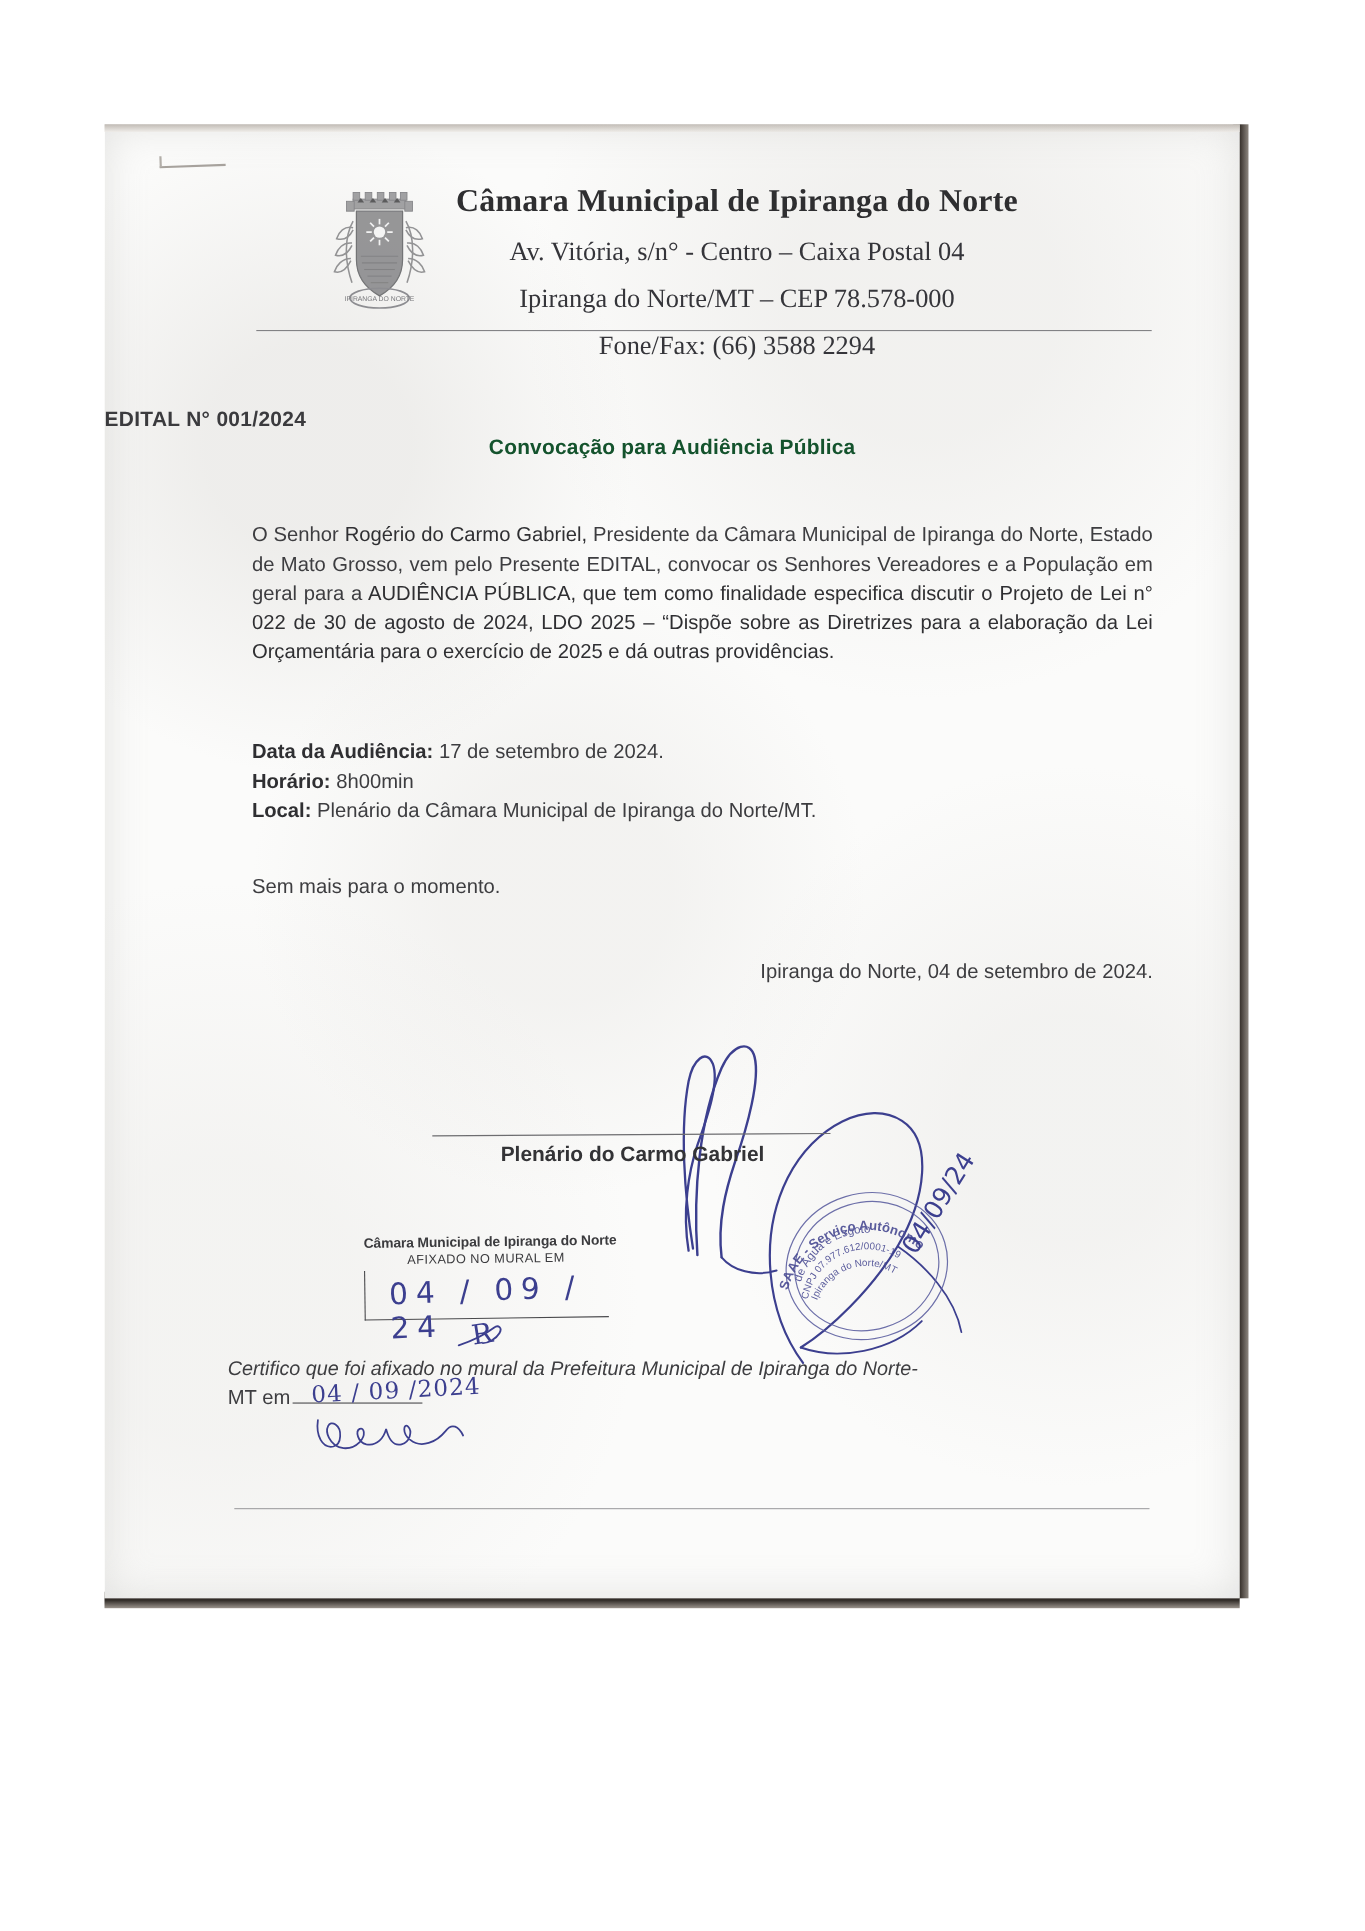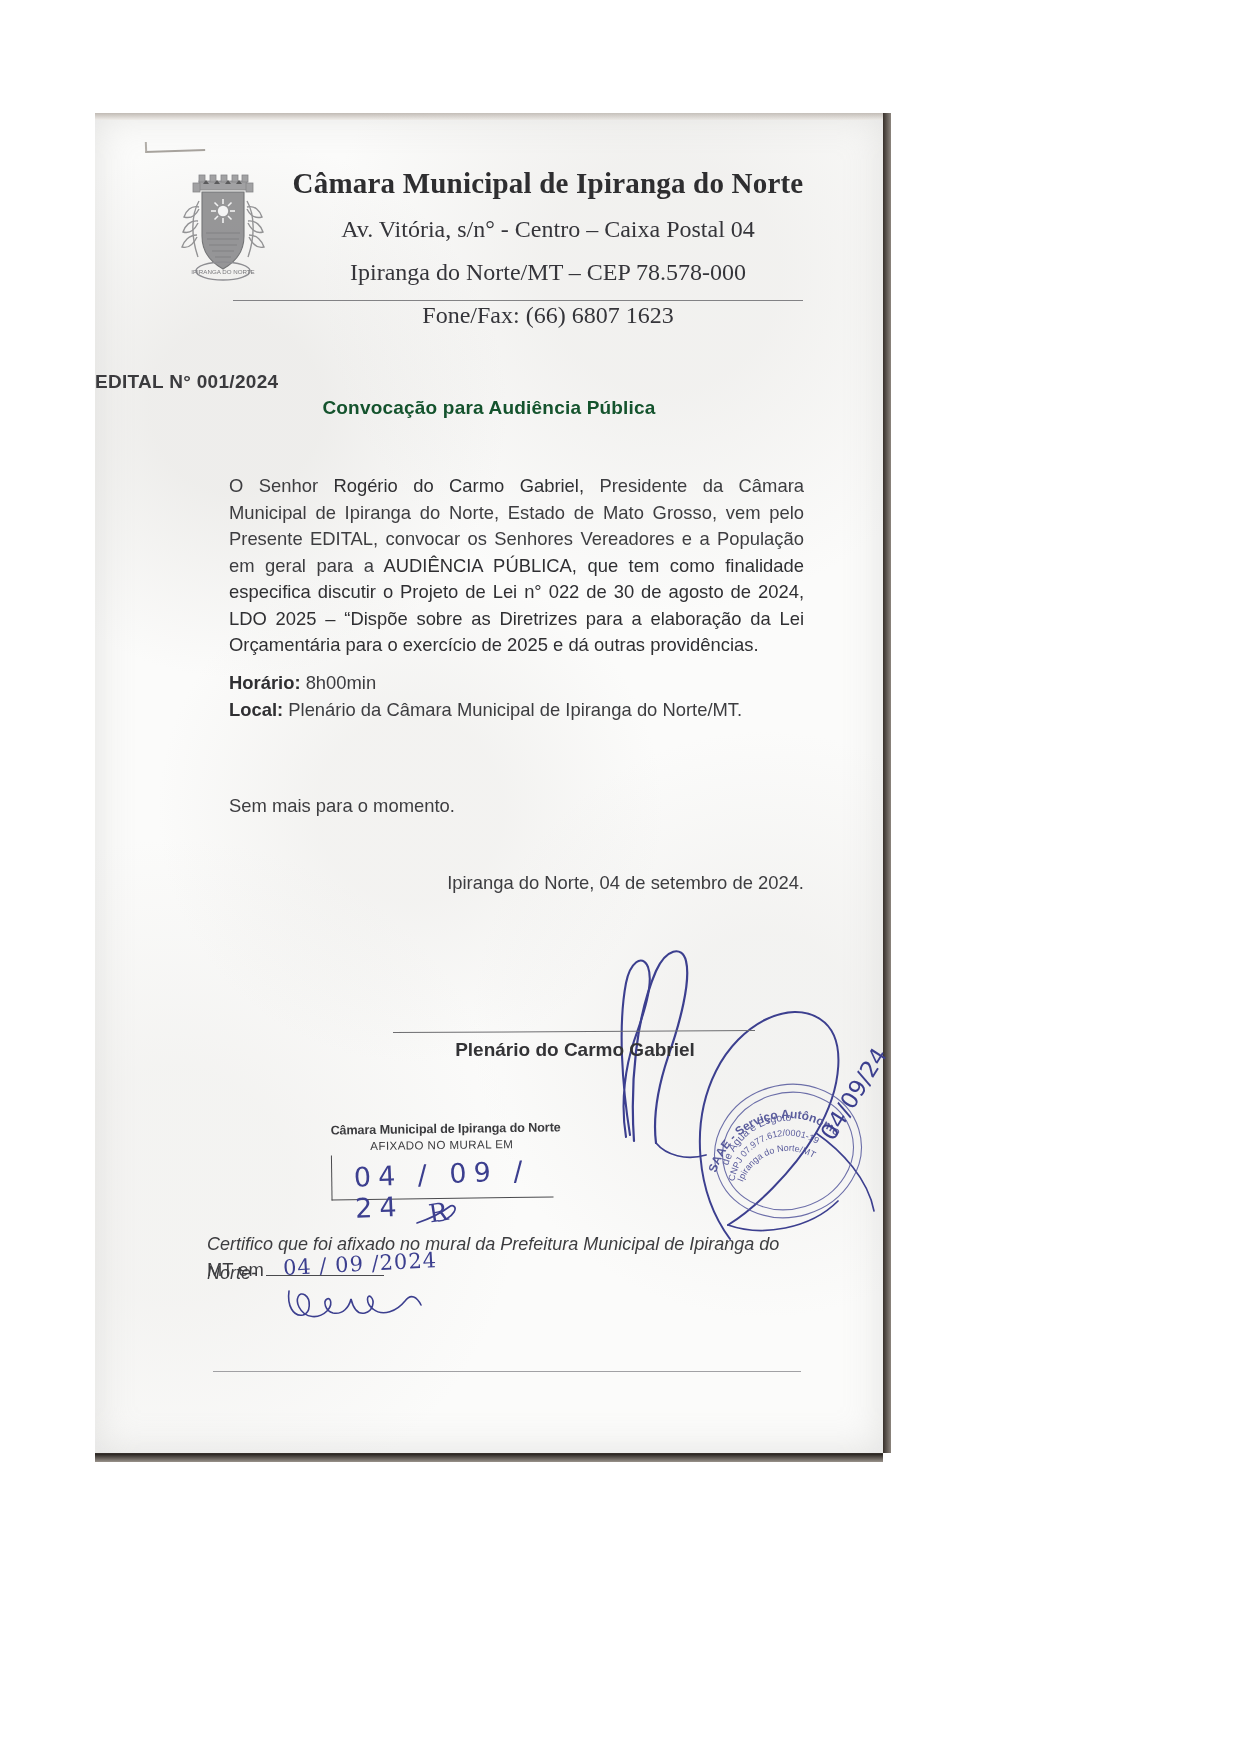--- a/index.html
+++ b/index.html
@@ -10,21 +10,21 @@
     width: 1241px; height: 1755px;
     font-family: "Liberation Sans", sans-serif;
     position: relative;
     overflow: hidden;
   }
 
   
   .scan-wrap {
     position: absolute;
     left: 95px; top: 113px;
-    width: 788px; height: 1340px;
+    width: 1032px; height: 1340px;
   }
   .scan-shadow-right {
     position: absolute;
     right: -8px; top: 0; width: 14px; height: 100%;
     background: linear-gradient(to right, #6e665f 0%, #3a332e 45%, #8d867f 100%);
   }
   .scan-shadow-bottom {
     position: absolute;
     left: 0; bottom: -9px; width: 100%; height: 15px;
     background: linear-gradient(to bottom, #5f5852 0%, #2f2a26 50%, #9a938c 100%);
@@ -376,33 +376,36 @@
             </g>
 
             <ellipse cx="48" cy="100" rx="27" ry="9" fill="none" stroke="#85858a" stroke-width="1.5"></ellipse>
             <text x="48" y="103" font-size="6.2" fill="#6e6e72" text-anchor="middle" font-family="Liberation Sans, sans-serif">IPIRANGA DO NORTE</text>
           </svg>
         </div>
         <div class="letterhead-text">
           <div class="org-name">Câmara Municipal de Ipiranga do Norte</div>
           <div class="org-line">Av. Vitória, s/n° - Centro – Caixa Postal 04</div>
           <div class="org-line">Ipiranga do Norte/MT – CEP 78.578-000</div>
-          <div class="org-line">Fone/Fax: (66) 6807 1623</div>
+          <div class="org-line">Fone/Fax: (66) 3588 2294</div>
         </div>
       </div>
       <div class="hr-head"></div>
 
       <div class="doc-title">EDITAL N° 001/2024</div>
       <div class="doc-subtitle">Convocação para Audiência Pública</div>
 
       <div class="body-par">
         <span>O Senhor </span><b>Rogério do Carmo Gabriel,</b><span> Presidente da Câmara Municipal de Ipiranga do Norte, Estado de Mato Grosso, vem pelo Presente EDITAL, convocar os Senhores Vereadores e a População em geral para a </span><b>AUDIÊNCIA PÚBLICA, que tem como finalidade especifica discutir o Projeto de Lei n° 022 de 30 de agosto de 2024, LDO 2025 – “Dispõe sobre as Diretrizes para a elaboração da Lei Orçamentária para o exercício de 2025 e dá outras providências.</b>
       </div>
 
       <div class="meta-block">
+        <div>
+          <b>Data da Audiência:</b><span> 17 de setembro de 2024.</span>
+        </div>
         <div>
           <b>Horário:</b><span> 8h00min</span>
         </div>
         <div>
           <b>Local:</b><span> Plenário da Câmara Municipal de Ipiranga do Norte/MT.</span>
         </div>
       </div>
 
       <div class="closing">Sem mais para o momento.</div>
       <div class="place-date">Ipiranga do Norte, 04 de setembro de 2024.</div>

